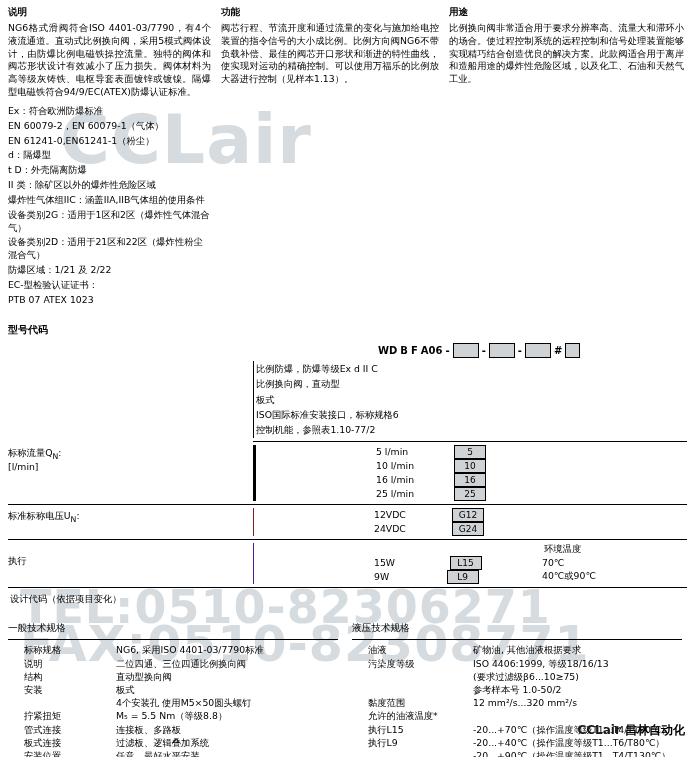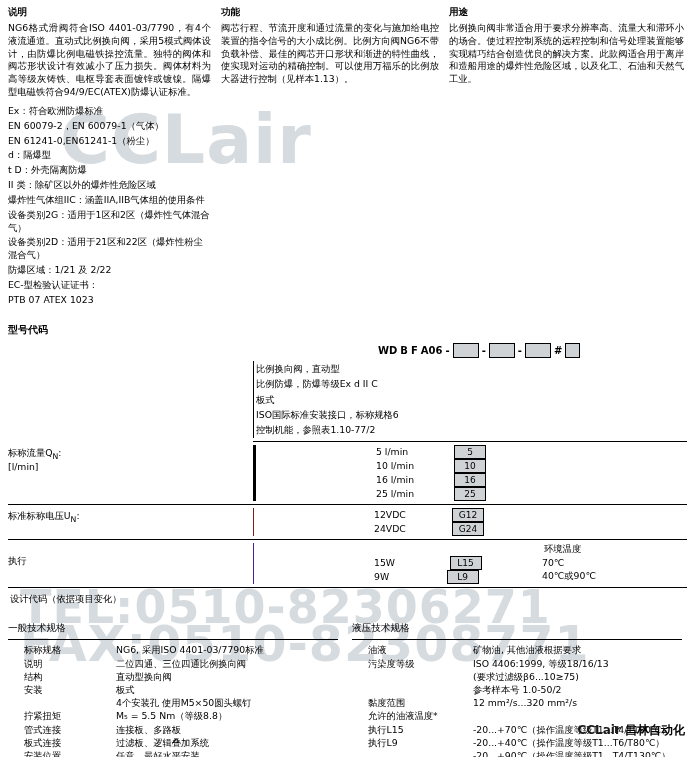--- a/index.html
+++ b/index.html
@@ -122,22 +122,22 @@
       <span class="box"></span>
       <span class="dash">-</span>
       <span class="box"></span>
       <span class="dash">#</span>
       <span class="box w1"></span>
     </div>
 
     <div style="position:relative;margin-top:2px;">
 
       <div style="border-left:1px solid #000;margin-left:245px;padding-left:0;">
+        <div class="lcell">比例防爆，防爆等级Ex d II C</div>
         <div class="lcell" style="border-bottom:0">比例换向阀，直动型</div>
-        <div class="lcell">比例防爆，防爆等级Ex d II C</div>
         <div class="lcell">板式</div>
         <div class="lcell">ISO国际标准安装接口，标称规格6</div>
         <div class="lcell">控制机能，参照表1.10-77/2</div>
       </div>
 
       <div class="hr" style="margin-left:245px;"></div>
 
       <div style="display:flex;">
         <div style="width:245px;padding-top:2px;">
           <div>标称流量Q<sub>N</sub>:</div>

